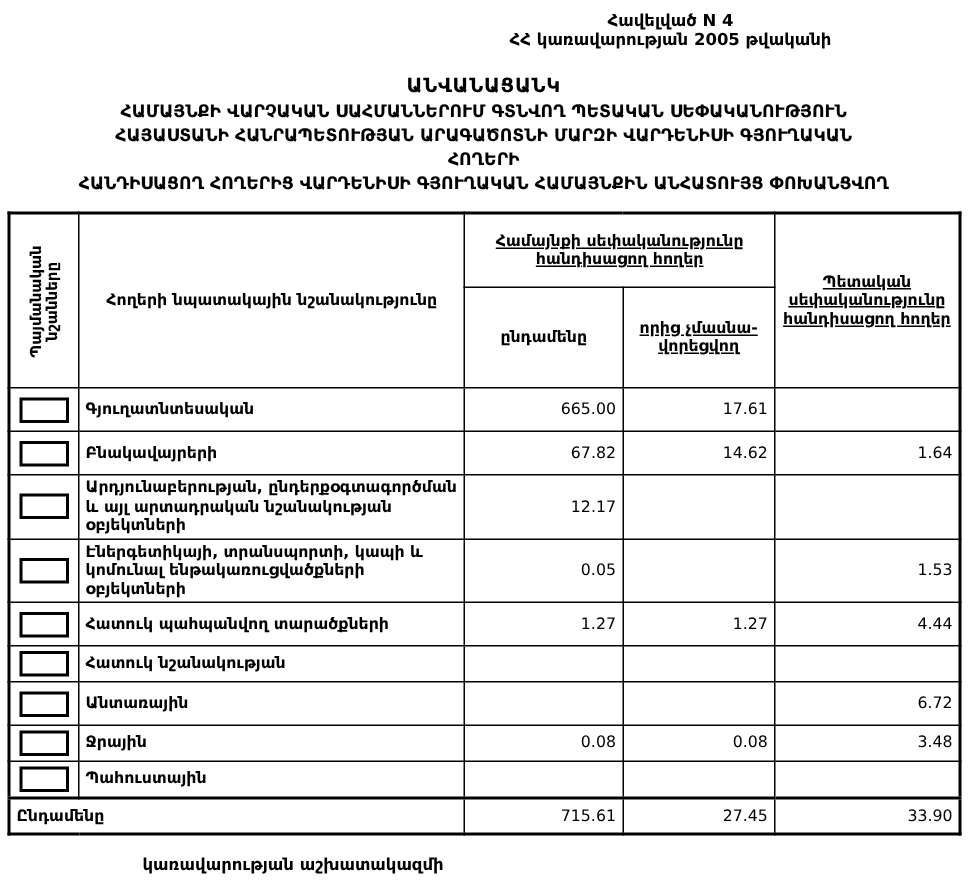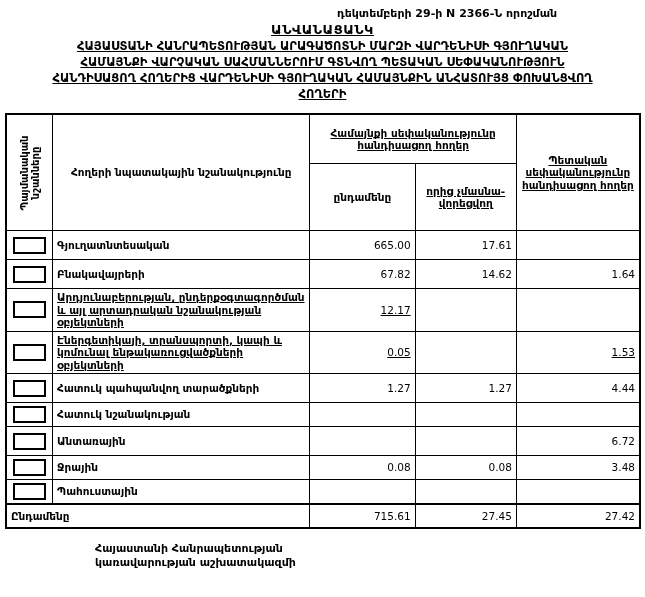--- a/index.html
+++ b/index.html
@@ -13,22 +13,22 @@
 
   
   .appendix{
     margin-left:252px;width:390px;
     text-align:center;font-weight:bold;
     font-size:11px;line-height:13px;
   }
 
   
   .title{
-    margin-top:2px;text-align:center;font-weight:bold;
-    font-size:11.5px;line-height:16px;text-decoration:underline;
+    margin-top:17px;text-align:center;font-weight:bold;
+    font-size:11.5px;line-height:16px;
   }
   .title .t-main{font-size:13px;letter-spacing:.5px;}
 
   
   table.land{
     border-collapse:collapse;table-layout:fixed;
     margin:11px 0 0 5px;width:636px;
     border:2px solid #000;
   }
   table.land th,table.land td{
@@ -58,47 +58,48 @@
   .pre{white-space:pre-line;text-decoration:underline;}
 
   td.name-cell{font-weight:bold;padding-left:6px;}
   td.num{text-align:right;font-weight:normal;font-size:11px;}
   td.sym-cell{text-align:center;}
   .chk{
     display:inline-block;width:29px;height:13px;
     border:2px solid #000;background:#fff;vertical-align:middle;
   }
   tr.rm td{height:24px;}
-  tr.rl td{height:34px;text-decoration:underline;}
+  tr.rl td{height:34px;}
   tr.rs td{height:19px;}
   tr.total td{height:18px;border-top:2px solid #000;}
   td.total-label{font-weight:bold;padding-left:60px;font-size:11px;}
 
   
   .footer{
     display:flex;justify-content:space-between;align-items:flex-end;
     margin:13px 85px 0 95px;
     font-weight:bold;font-size:11px;line-height:13.5px;
   }
 </style>
 </head>
 <body>
 
 <div class="doc">
 
   <div class="appendix">
-    <div>դեկտեմբերի 29-ի N 2366-Ն որոշման</div>
+    <div>Հավելված N 4</div>
+    <div>ՀՀ կառավարության 2005 թվականի</div>
   </div>
 
   <div class="title">
     <div class="t-main">ԱՆՎԱՆԱՑԱՆԿ</div>
+    <div>ՀԱՄԱՅՆՔԻ ՎԱՐՉԱԿԱՆ ՍԱՀՄԱՆՆԵՐՈՒՄ ԳՏՆՎՈՂ ՊԵՏԱԿԱՆ ՍԵՓԱԿԱՆՈՒԹՅՈՒՆ</div>
     <div>ՀԱՅԱՍՏԱՆԻ ՀԱՆՐԱՊԵՏՈՒԹՅԱՆ ԱՐԱԳԱԾՈՏՆԻ ՄԱՐԶԻ ՎԱՐԴԵՆԻՍԻ ԳՅՈՒՂԱԿԱՆ</div>
-    <div>ՀԱՄԱՅՆՔԻ ՎԱՐՉԱԿԱՆ ՍԱՀՄԱՆՆԵՐՈՒՄ ԳՏՆՎՈՂ ՊԵՏԱԿԱՆ ՍԵՓԱԿԱՆՈՒԹՅՈՒՆ</div>
+    <div>ՀՈՂԵՐԻ</div>
     <div>ՀԱՆԴԻՍԱՑՈՂ ՀՈՂԵՐԻՑ ՎԱՐԴԵՆԻՍԻ ԳՅՈՒՂԱԿԱՆ ՀԱՄԱՅՆՔԻՆ ԱՆՀԱՏՈՒՅՑ ՓՈԽԱՆՑՎՈՂ</div>
-    <div>ՀՈՂԵՐԻ</div>
   </div>
 
   <table class="land">
     <colgroup>
       <col class="c-sym">
         <col class="c-name">
         <col class="c-tot">
         <col class="c-np">
         <col class="c-st">
     </colgroup>
@@ -182,27 +183,26 @@
         <td class="sym-cell"><span class="chk"></span></td>
         <td class="name-cell">Պահուստային</td>
         <td class="num"></td>
         <td class="num"></td>
         <td class="num"></td>
       </tr>
       <tr class="total">
         <td colspan="2" class="total-label">Ընդամենը</td>
         <td class="num">715.61</td>
         <td class="num">27.45</td>
-        <td class="num">27.42</td>
+        <td class="num">33.90</td>
       </tr>
     </tbody>
   </table>
 
   <div class="footer">
     <div>
-      <div>Հայաստանի Հանրապետության</div>
       <div>կառավարության աշխատակազմի</div>
 
     </div>
 
   </div>
 
 </div>
 
 </body></html>

